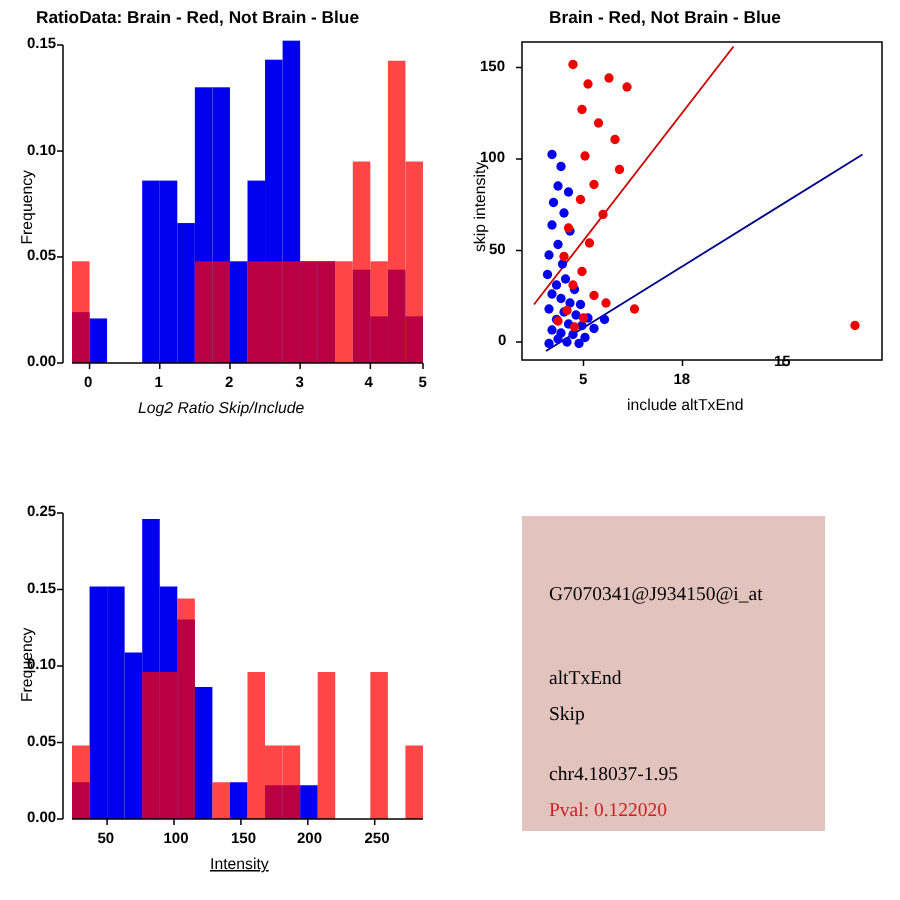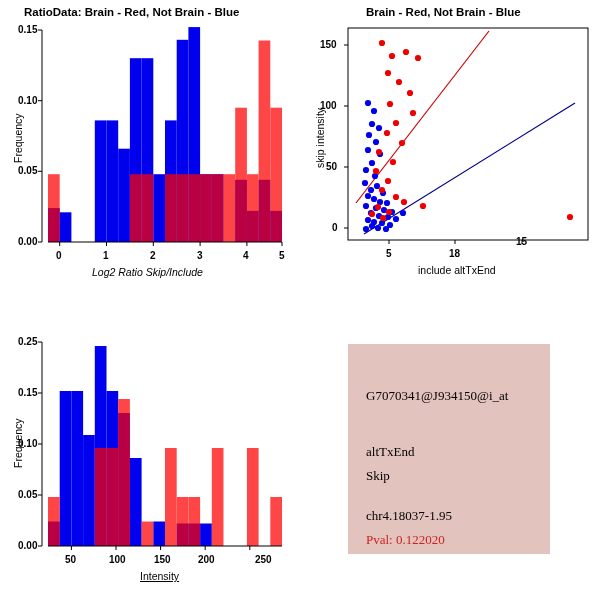--- a/index.html
+++ b/index.html
@@ -280,21 +280,21 @@
   </svg>
   <div class="tick-label" style="left:18px; top:240px;">0.00</div>
   <div class="tick-label" style="left:18px; top:189px;">0.05</div>
   <div class="tick-label" style="left:18px; top:138px;">0.10</div>
   <div class="tick-label" style="left:18px; top:87px;">0.15</div>
   <div class="tick-label" style="left:18px; top:36px;">0.25</div>
   <div class="tick-label" style="left:65px; top:254px;">50</div>
   <div class="tick-label" style="left:109px; top:254px;">100</div>
   <div class="tick-label" style="left:154px; top:254px;">150</div>
   <div class="tick-label" style="left:198px; top:254px;">200</div>
-  <div class="tick-label" style="left:243px; top:254px;margin-left:12px;">250</div>
+  <div class="tick-label" style="left:243px; top:254px;">250</div>
   <div class="axis-label" style="left:140px; top:270px;text-decoration:underline;">Intensity</div>
   <div class="axis-label vert" style="left:12px; top:168px;">Frequency</div>
 </div>
 
 <div class="panel" id="panel-info">
   <div class="info-box">
     <div class="info-line" style="top:44px;">G7070341@J934150@i_at</div>
     <div class="info-line" style="top:84px;margin-top:16px;">altTxEnd</div>
     <div class="info-line" style="top:124px;">Skip</div>
     <div class="info-line" style="top:164px;">chr4.18037-1.95</div>

